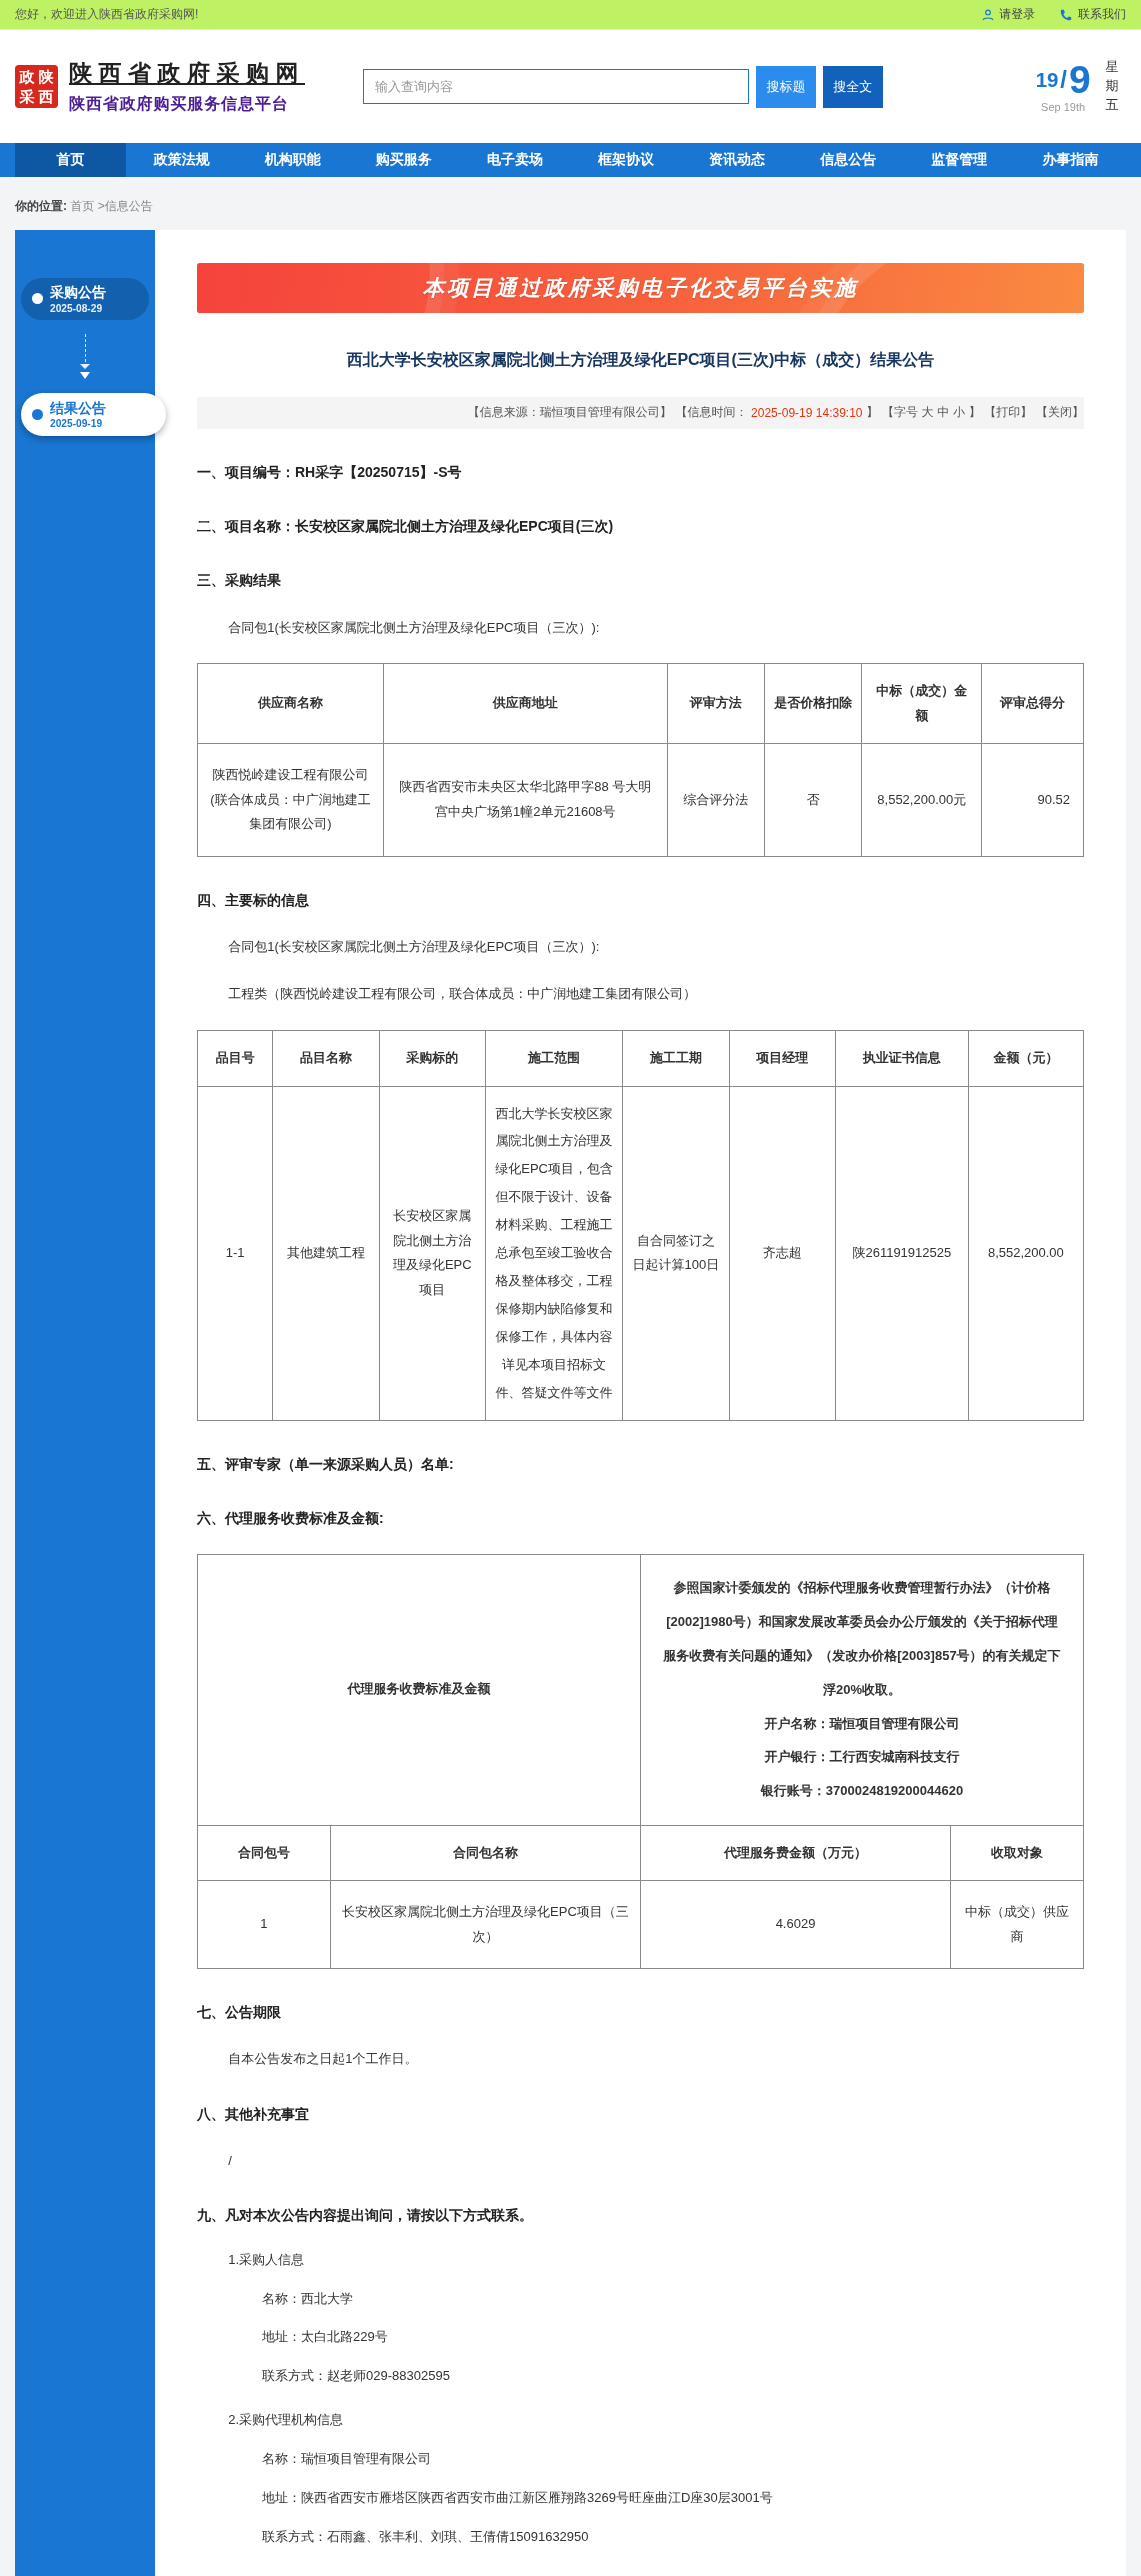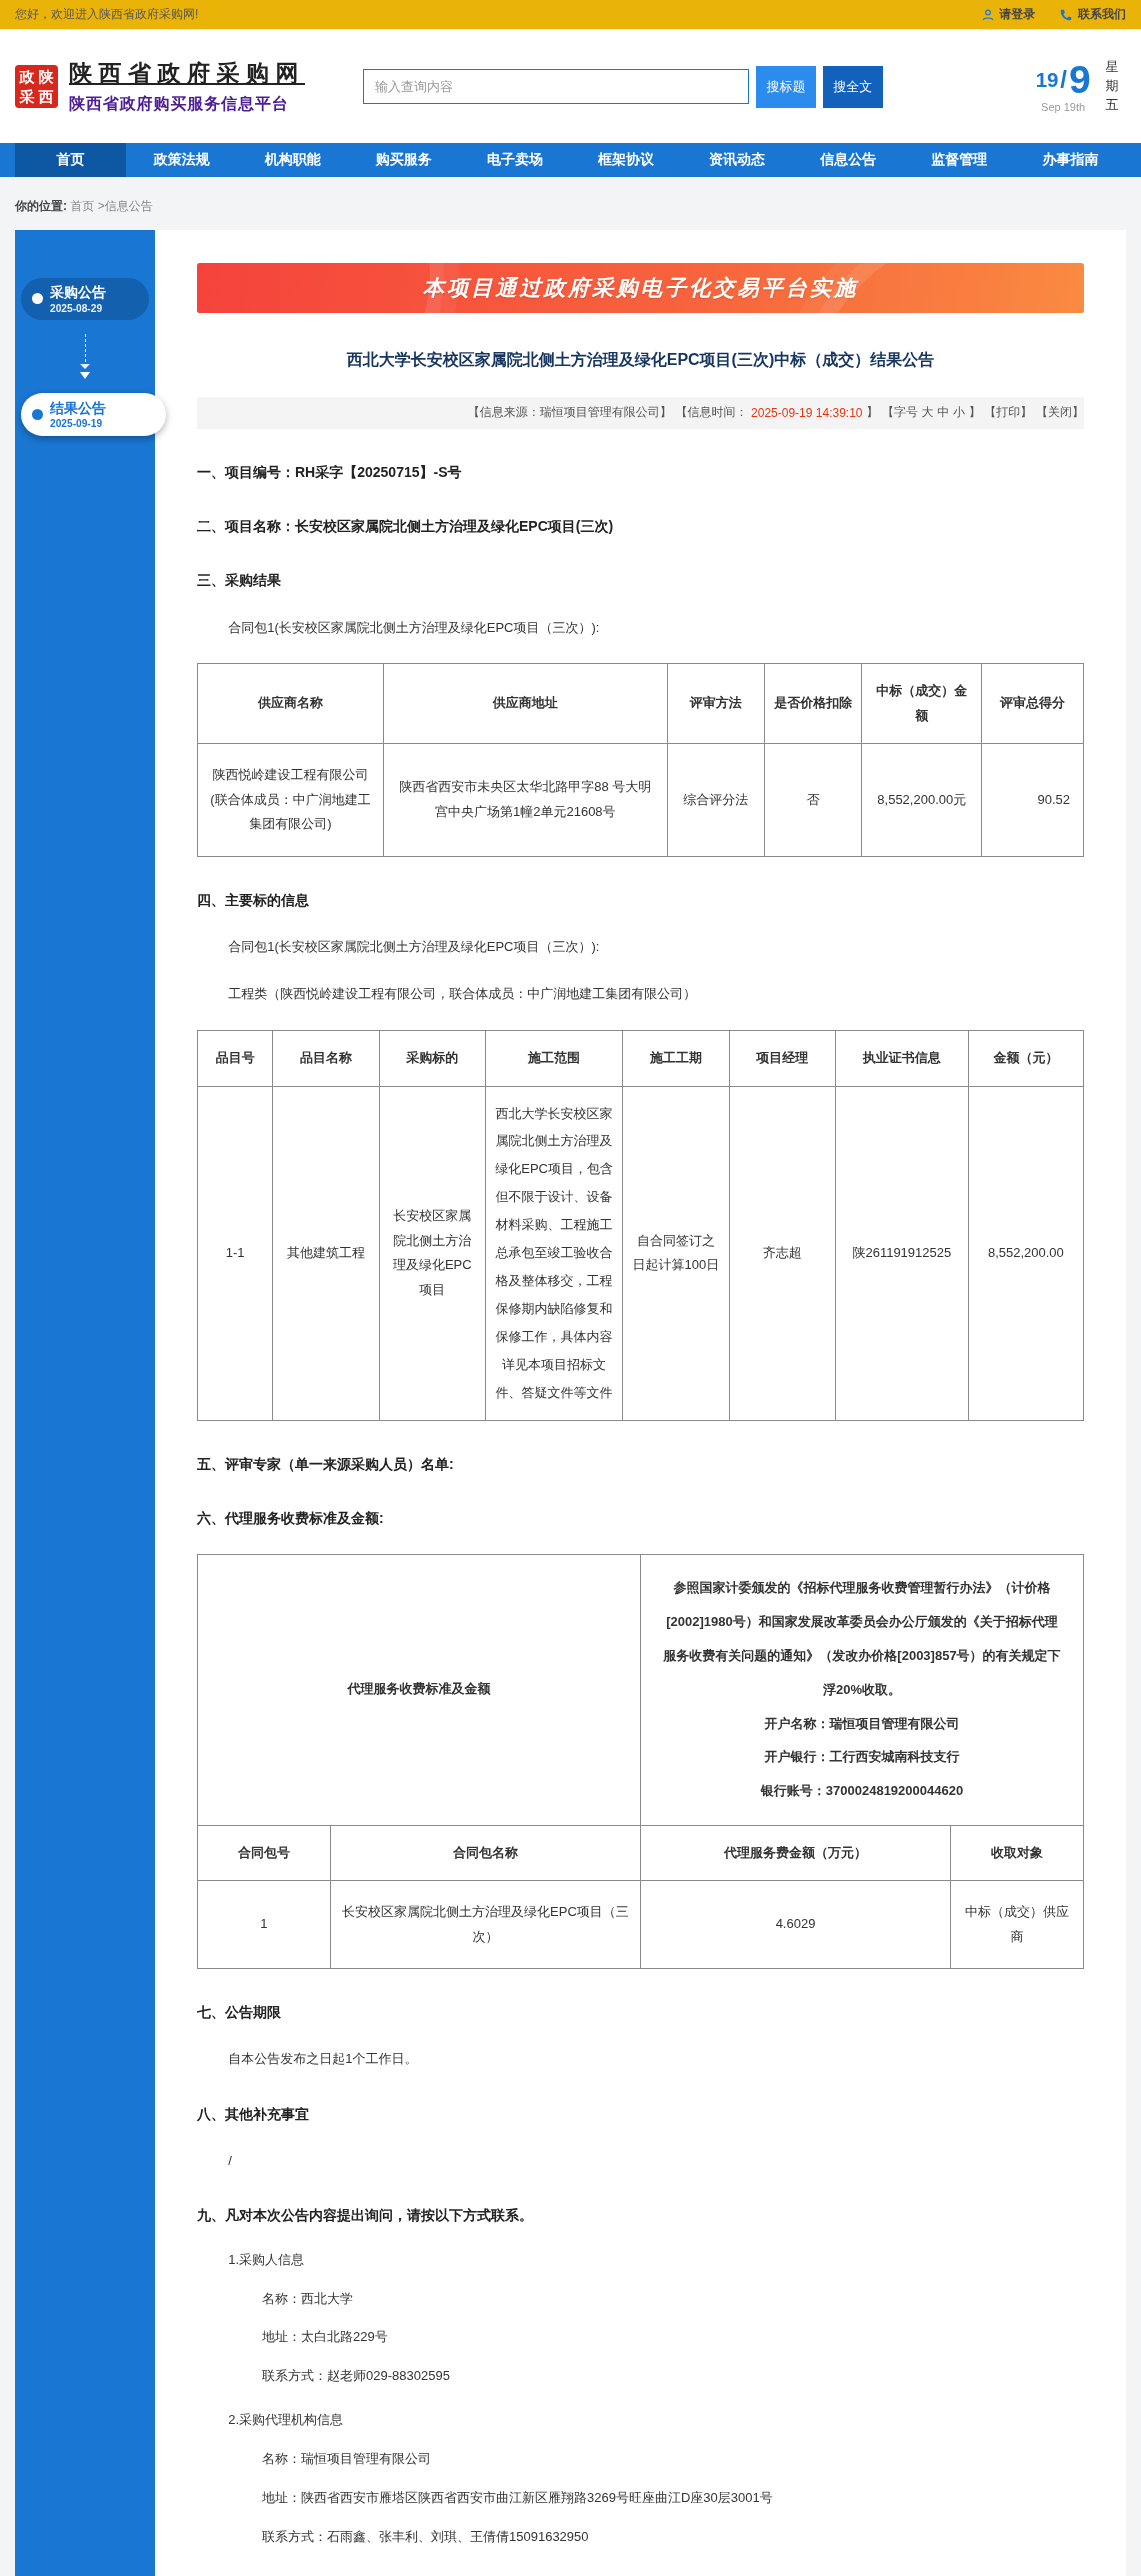--- a/index.html
+++ b/index.html
@@ -1,22 +1,22 @@
 <!DOCTYPE html>
 <html style="font-size:15px"><head>
 <meta charset="utf-8">
 <style>
   * { margin:0; padding:0; box-sizing:border-box; }
   html,body { background:#f3f4f6; font-family:"Liberation Sans","DejaVu Sans",sans-serif; color:#333; }
   body { width:1141px; margin:0 auto; }
   [data-interactable="true"] { cursor:pointer; }
 
   
-  .topbar { height:30px; background:#eab308; border-bottom:0.9px solid #e7e7e7; display:flex; align-items:center; padding:0 15px; font-size:12px; color:#555; }
-  .topbar .right { margin-left:auto; display:flex; align-items:flex-start; gap:24px;font-weight:bold; }
+  .topbar { height:30px; background:#bef264; border-bottom:0.9px solid #e7e7e7; display:flex; align-items:center; padding:0 15px; font-size:12px; color:#555; }
+  .topbar .right { margin-left:auto; display:flex; align-items:flex-start; gap:24px; }
   .toplink { display:flex; align-items:center; gap:4.7px; color:#444; }
   .toplink svg { display:block; }
 
   
   .header { height:113px; background:#fff; display:flex; align-items:center; padding:0 15px; }
   .logo { width:43px; height:43px; background:#d7281e; border-radius:3.7px; display:grid; grid-template-columns:1fr 1fr; grid-template-rows:1fr 1fr; padding:2.8px; gap:0.9px; }
   .logo span { color:#fff; font-weight:bold; font-size:15px; line-height:1; display:flex; align-items:center; justify-content:center; }
   .site-names { margin-left:11px; }
   .site-title { font-size:23px; font-weight:bold; color:#222; letter-spacing:6.5px;text-decoration:underline; }
   .site-sub { font-size:16px; font-weight:bold; color:#4c1d95; margin-top:5.6px; letter-spacing:0.9px; }

